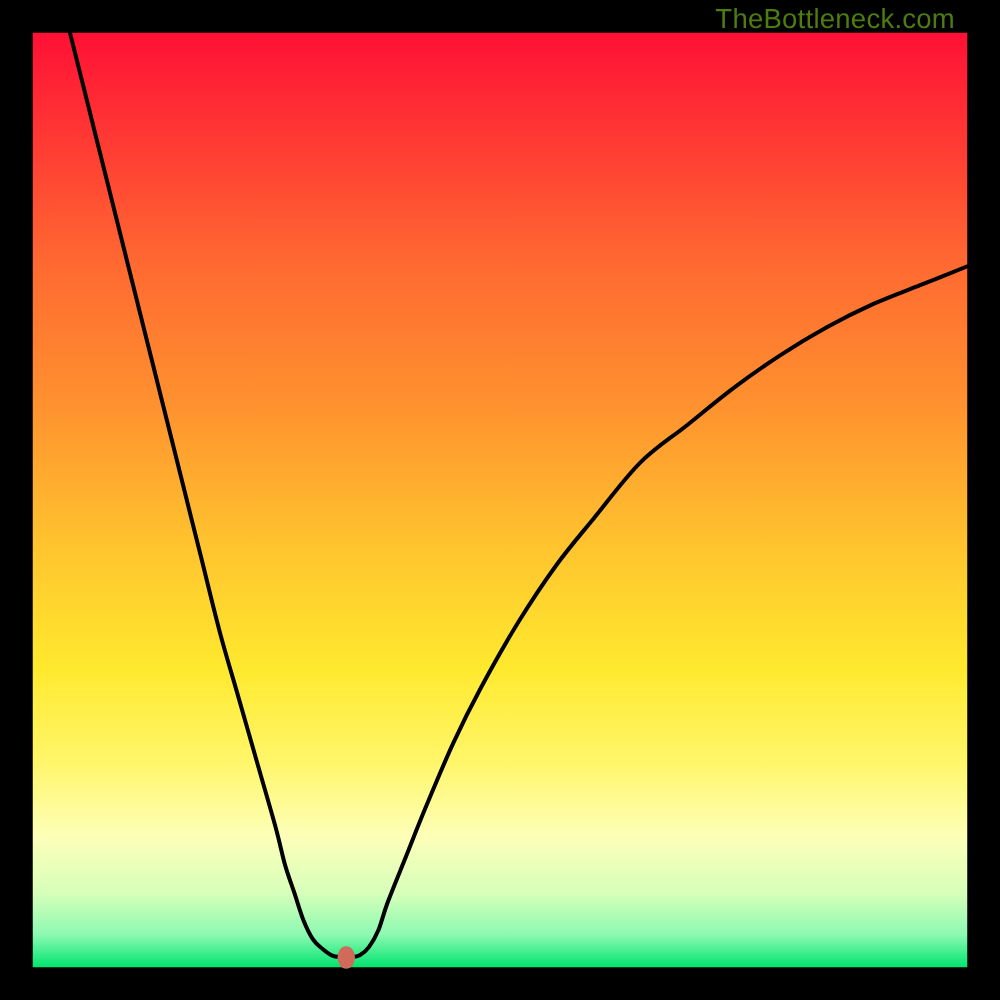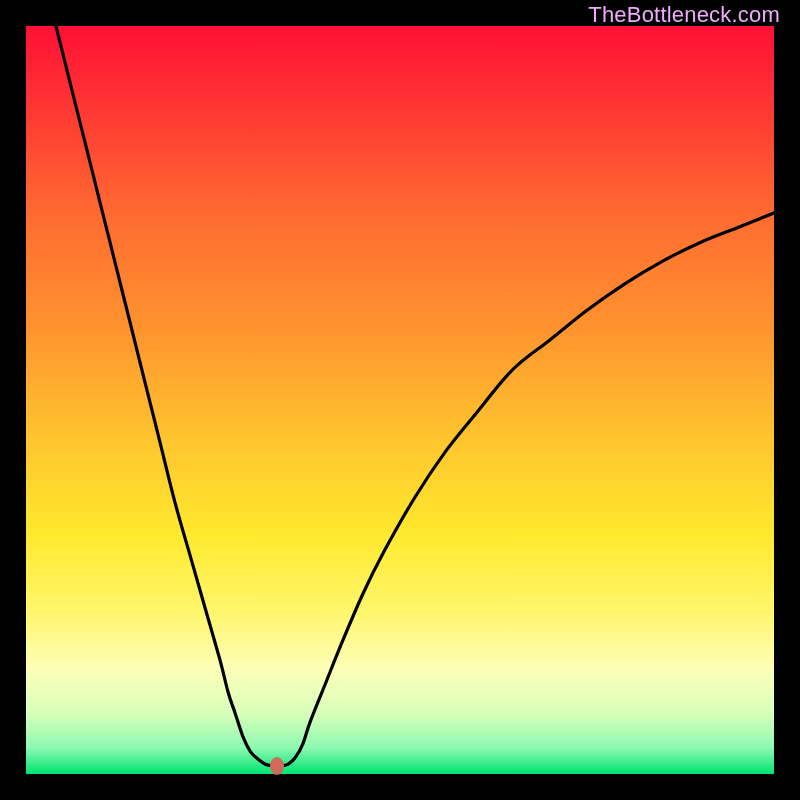--- a/index.html
+++ b/index.html
@@ -30,24 +30,24 @@
     position: absolute;
     left: 0;
     top: 0;
     width: 748px;
     height: 748px;
     overflow: visible;
   }
   .watermark {
     position: absolute;
     top: 2px;
-    right: 20px;
+    right: 36px;
     font-family: Arial, Helvetica, sans-serif;
     font-size: 22px;
-    color: #f0abfc;
+    color: #4d7c0f;
     letter-spacing: 0.2px;
     margin-left: 27px;
   }
   .marker {
     position: absolute;
     width: 14px;
     height: 18px;
     border-radius: 50%;
     background: #d06a5a;
     transform: translate(-50%, -50%);

